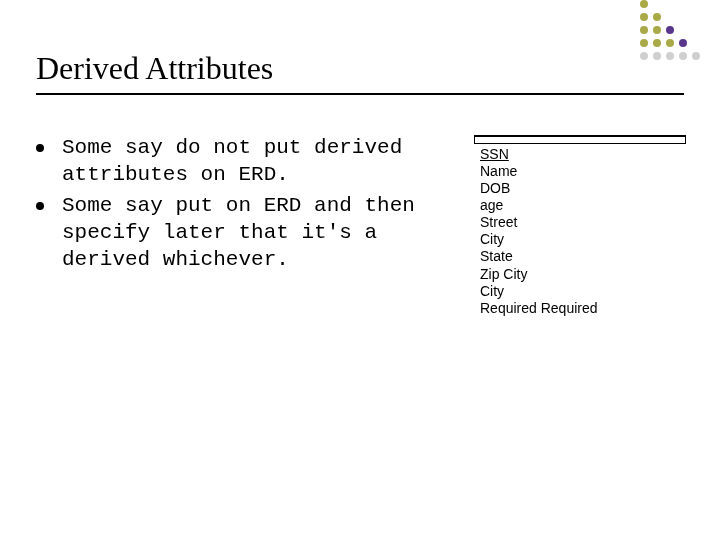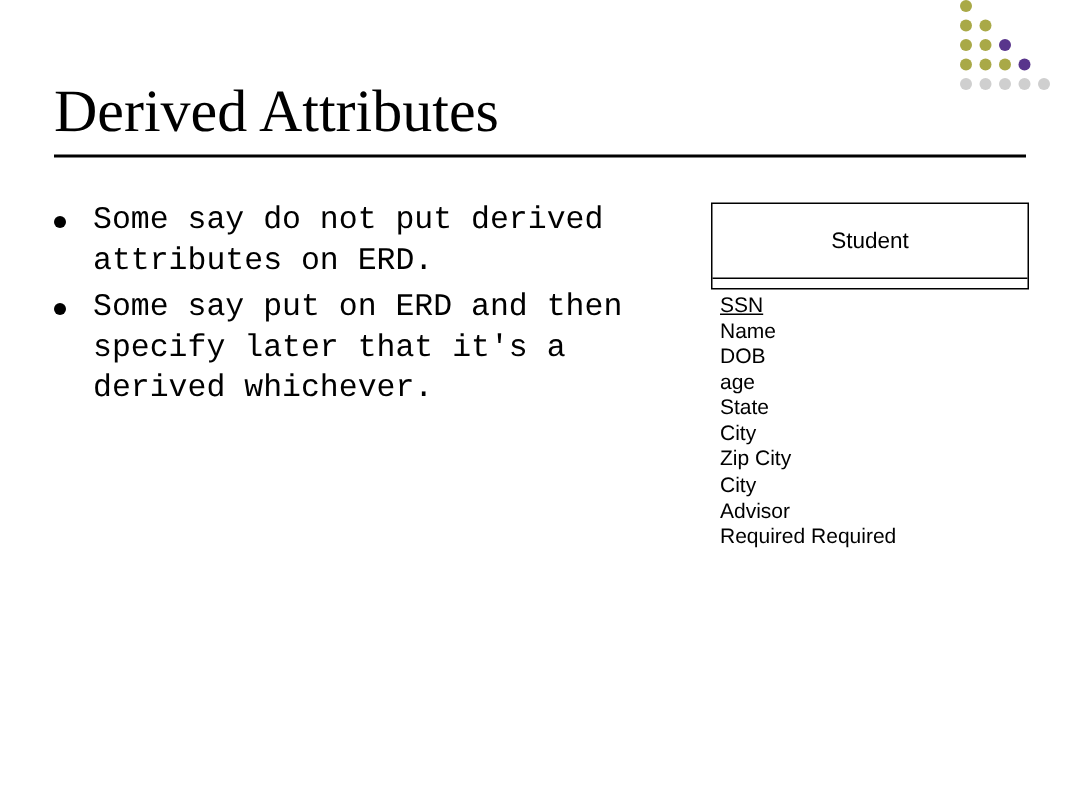--- a/index.html
+++ b/index.html
@@ -43,21 +43,21 @@
   .purple { background: #59358c; }
   .olive  { background: #a9a947; }
   .grey   { background: #cfcfcf; }
 
   
   .title {
     position: absolute;
     top: 50px;
     left: 36px;
     right: 36px;
-    font-size: 40px;
+    font-size: 32px;
     font-weight: normal;
     font-family: "Times New Roman", Times, serif;
     color: #000;
     padding-bottom: 6px;
     border-bottom: 2px solid #000;
   }
 
   
   .body-row {
     position: absolute;
@@ -165,31 +165,30 @@
         <span class="bullet-text">Some say do not put derived attributes on ERD.</span>
       </li>
       <li>
         <span class="bullet-marker"></span>
         <span class="bullet-text">Some say put on ERD and then specify later that it's a derived whichever.</span>
       </li>
     </ul>
 
   <div class="entity-wrap">
     <div class="entity-box">
-      <div class="entity-title">Student</div>
       <div class="entity-divider"></div>
     </div>
     <div class="entity-attrs">
       <div class="pk">SSN</div>
 
     <div>Name</div>
         <div>DOB</div>
         <div>age</div>
+        <div>Street</div>
+        <div>City</div>
         <div>State</div>
-        <div>City</div>
         <div>Zip City</div>
         <div>City</div>
-        <div>Advisor</div>
         <div>Required Required</div>
       </div>
   </div>
 
 </div>
 
 </body></html>

